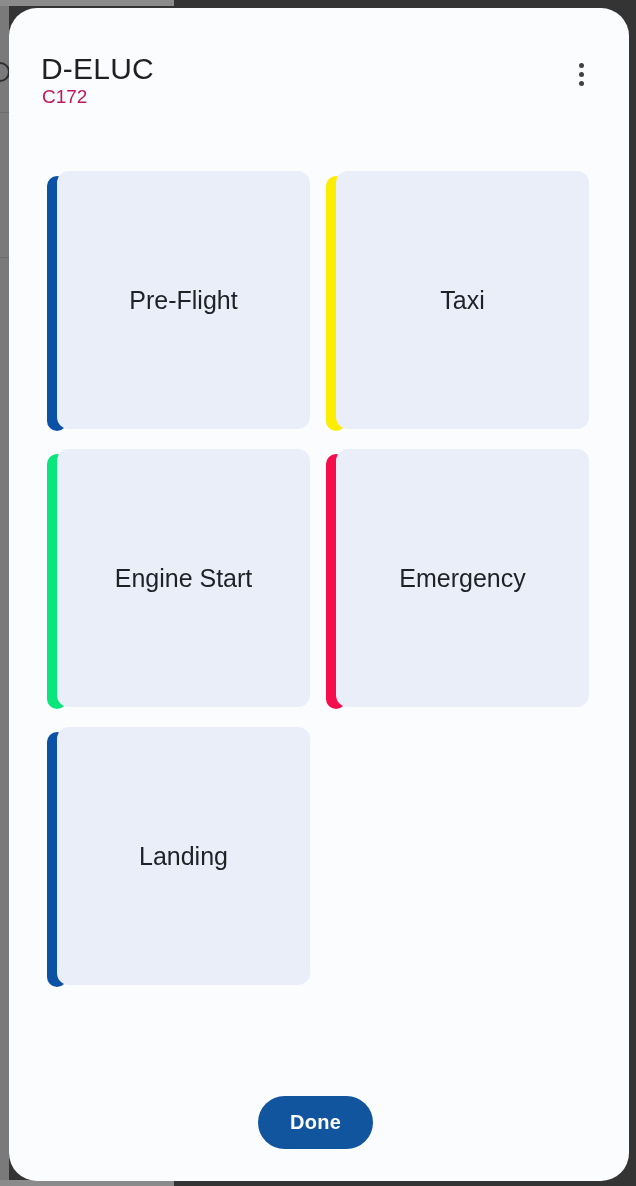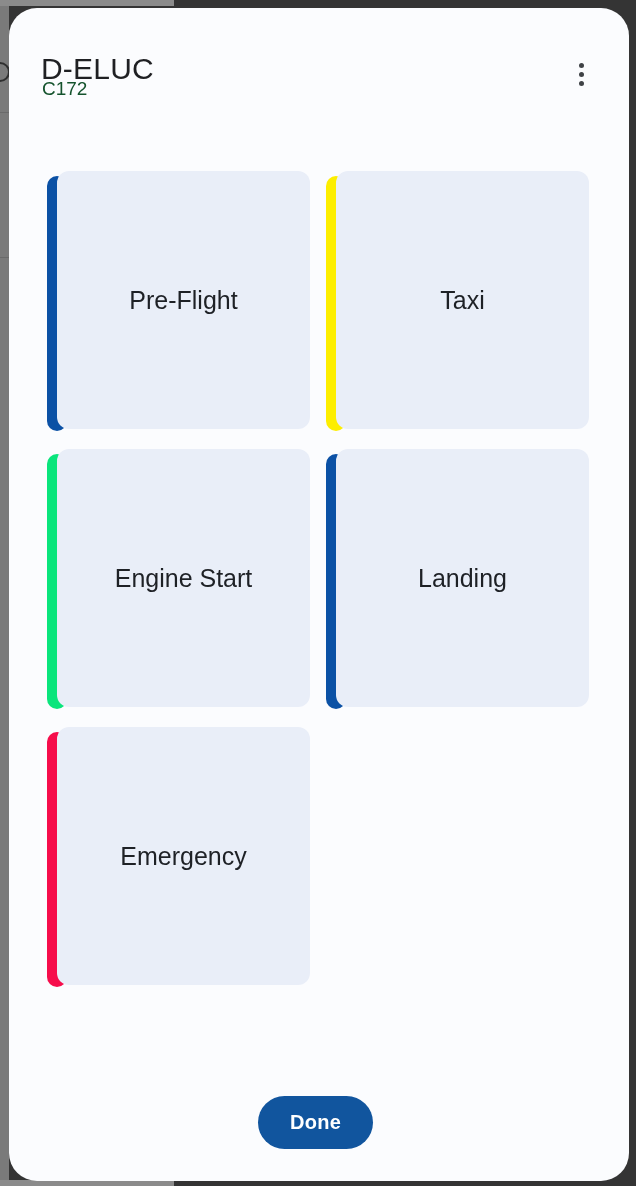--- a/index.html
+++ b/index.html
@@ -24,22 +24,22 @@
   
   .dialog {
     position:absolute; left:9px; top:8px; width:620px; height:1173px;
     background:#fbfcfe; border-radius:28px;
   }
   .dialog-title {
     position:absolute; left:32px; top:44px;
     font-size:30px; font-weight:500; color:#1f2023; letter-spacing:0.2px;
   }
   .dialog-subtitle {
-    position:absolute; left:33px; top:70px;
-    font-size:19px; font-weight:400; color:#14532d;
+    position:absolute; left:33px; top:78px;
+    font-size:19px; font-weight:400; color:#be185d;
   }
   .kebab-btn {
     position:absolute; left:548px; top:42px; width:48px; height:48px;
     background:transparent; border:none; cursor:pointer;
     display:flex; flex-direction:column; align-items:center; justify-content:center; gap:4px;
     padding:0;
   }
   .kebab-btn .dot { width:5px; height:5px; border-radius:50%; background:#3f4246; }
 
   
@@ -112,30 +112,30 @@
 
     <div class="tile">
       <div class="stripe" style="background: rgb(10, 229, 124);"></div>
       <div class="card">
         <div class="label">Engine Start</div>
       </div>
     </div>
 
 
     <div class="tile">
-      <div class="stripe" style="background: rgb(11, 81, 165);"></div>
+      <div class="stripe" style="background: rgb(246, 13, 75);"></div>
       <div class="card">
-        <div class="label">Landing</div>
+        <div class="label">Emergency</div>
       </div>
     </div>
 
     <div class="tile">
-      <div class="stripe" style="background: rgb(246, 13, 75);"></div>
+      <div class="stripe" style="background: rgb(11, 81, 165);"></div>
       <div class="card">
-        <div class="label">Emergency</div>
+        <div class="label">Landing</div>
       </div>
     </div>
 
   </div>
 
   <button class="done-btn">Done</button>
 
 </div>
 
 </body></html>

